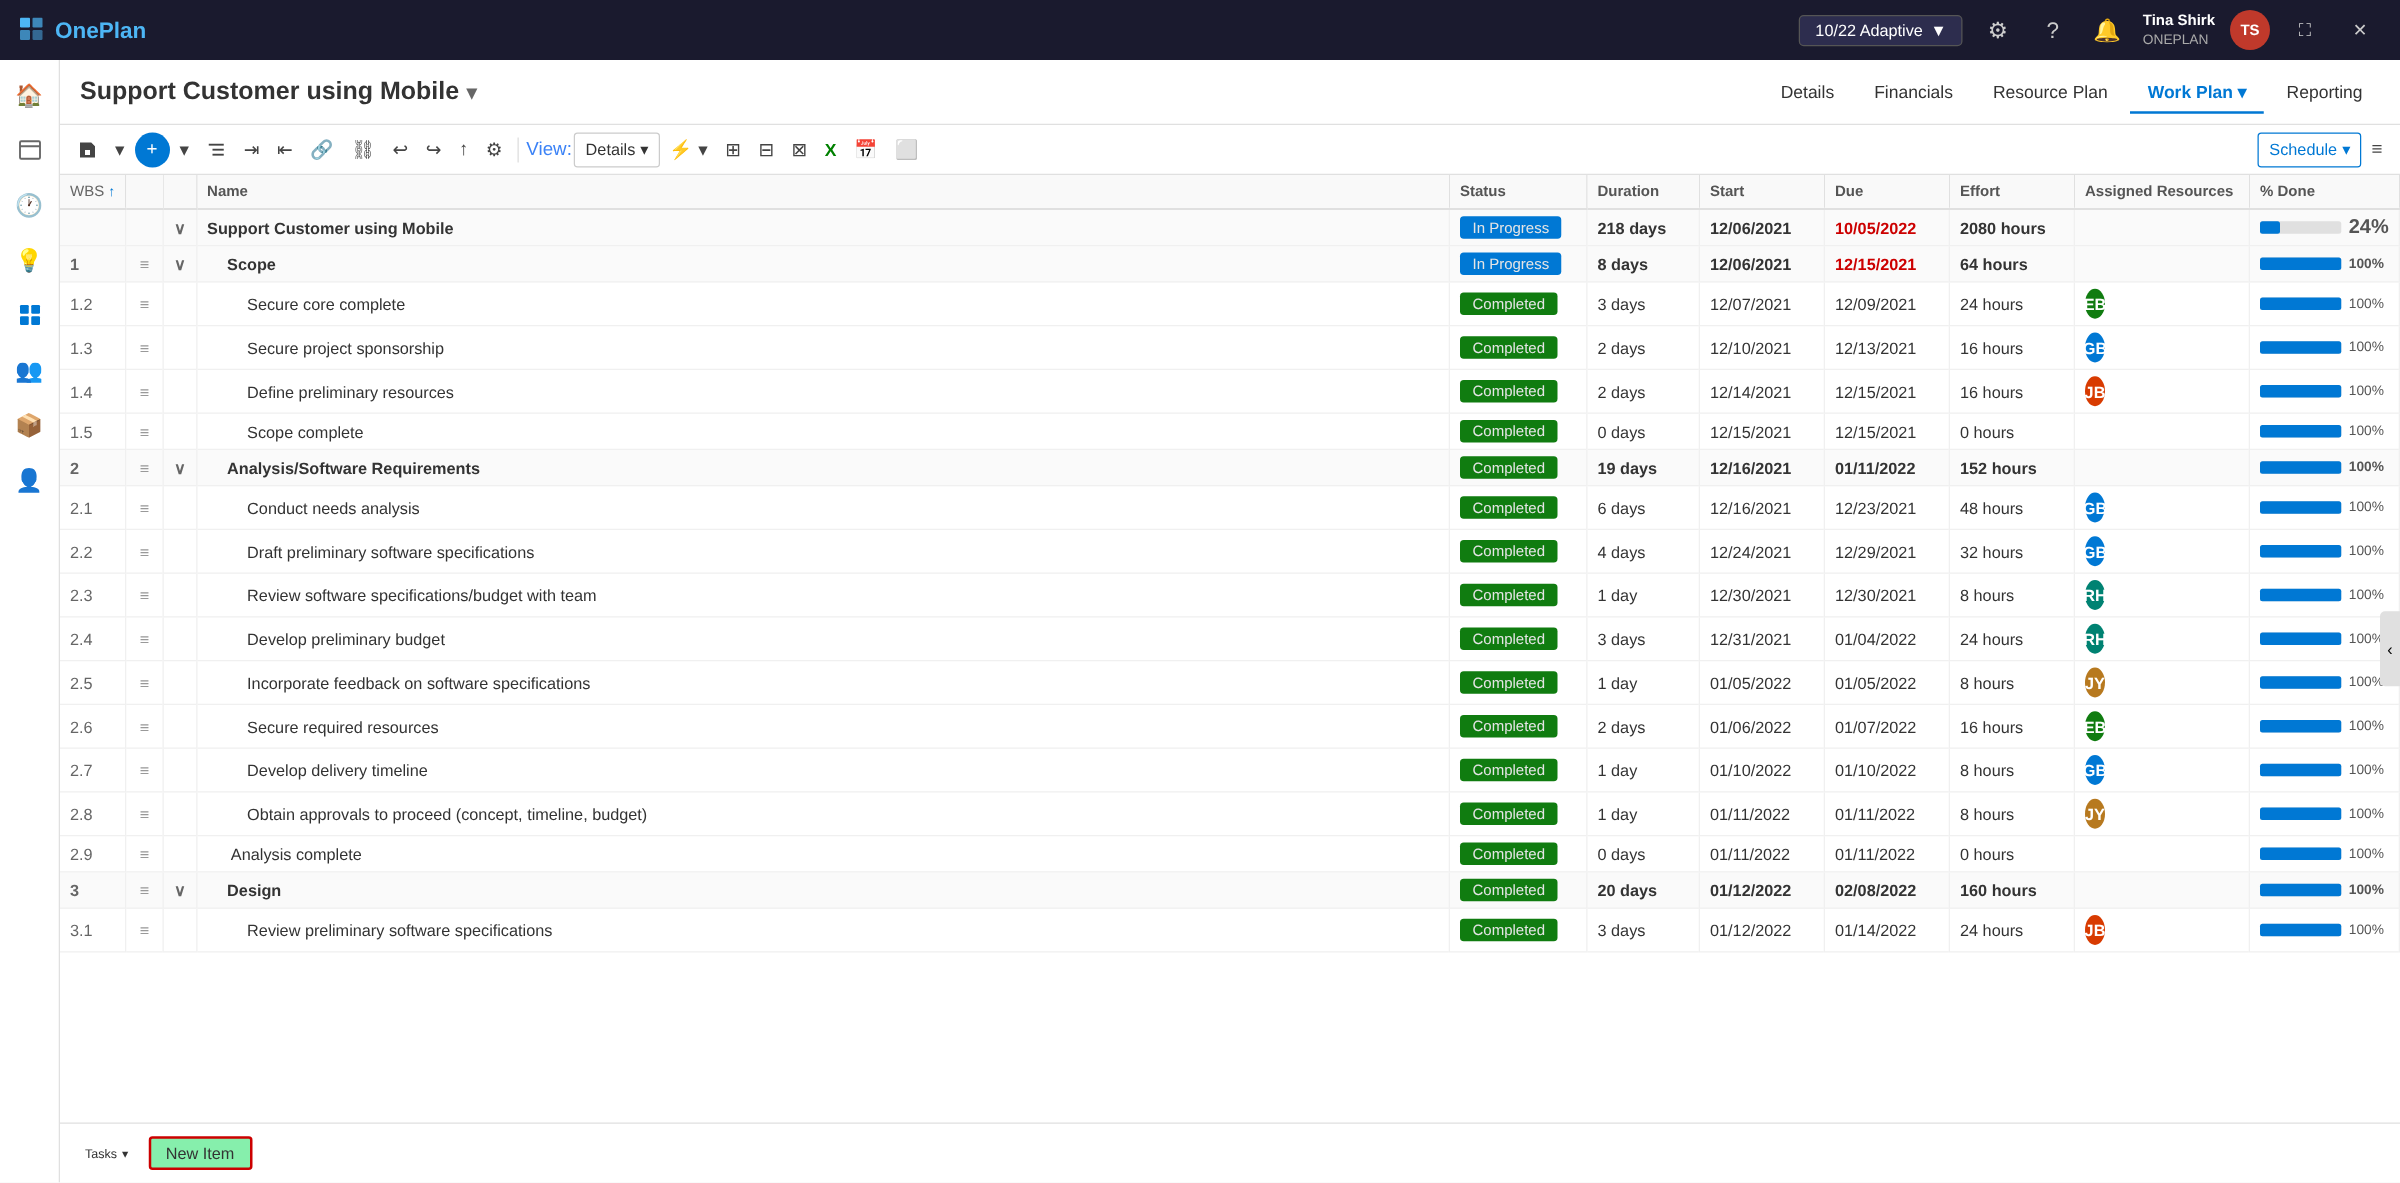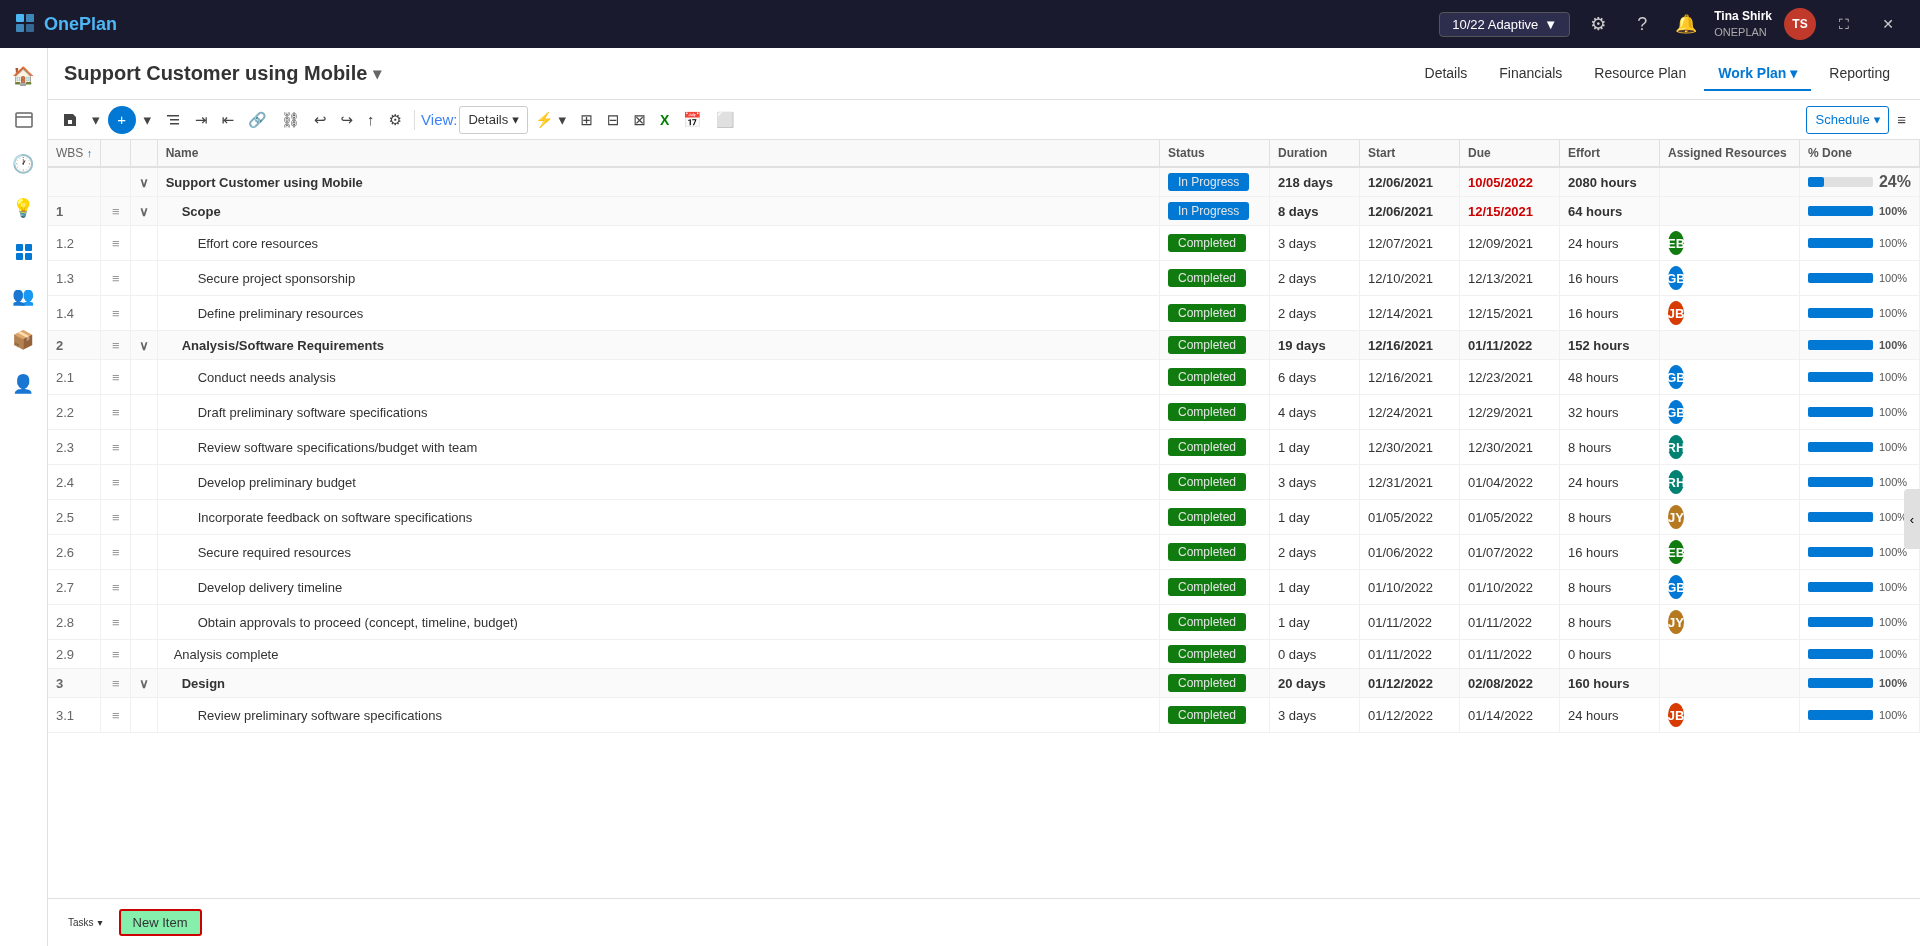--- a/index.html
+++ b/index.html
@@ -406,21 +406,21 @@
                     <div class="progress-fill" style="width: 100%;"></div>
                   </div>
                   <span style="font-size: 11px; color: rgb(85, 85, 85); min-width: 32px;">100%</span>
                 </div>
               </td>
             </tr>
             <tr>
               <td class="wbs-col">1.2</td>
               <td class="icon-col">≡</td>
               <td class="collapse-col"></td>
-              <td class="name-col" style="padding-left: 40px;">Effort core resources</td>
+              <td class="name-col" style="padding-left: 40px;">Secure core complete</td>
               <td class="status-col"><span class="status-badge status-completed">Completed</span></td>
               <td class="duration-col" style="font-weight: normal;">3 days</td>
               <td class="start-col">12/07/2021</td>
               <td class="due-col">12/09/2021</td>
               <td class="effort-col" style="font-weight: normal;">24 hours</td>
               <td class="resources-col"><span class="resource-avatar" style="background-color: rgb(16, 124, 16);">EB</span></td>
               <td class="done-col">
                 <div class="progress-bar-container">
                   <div class="progress-bar">
                     <div class="progress-fill" style="width: 100%;"></div>
@@ -462,20 +462,40 @@
               <td class="resources-col"><span class="resource-avatar" style="background-color: rgb(216, 59, 1);">JB</span></td>
               <td class="done-col">
                 <div class="progress-bar-container">
                   <div class="progress-bar">
                     <div class="progress-fill" style="width: 100%;"></div>
                   </div>
                   <span style="font-size: 11px; color: rgb(85, 85, 85); min-width: 32px;">100%</span>
                 </div>
               </td>
             </tr>
+            <tr>
+              <td class="wbs-col">1.5</td>
+              <td class="icon-col">≡</td>
+              <td class="collapse-col"></td>
+              <td class="name-col" style="padding-left: 40px;">Scope complete</td>
+              <td class="status-col"><span class="status-badge status-completed">Completed</span></td>
+              <td class="duration-col" style="font-weight: normal;">0 days</td>
+              <td class="start-col">12/15/2021</td>
+              <td class="due-col">12/15/2021</td>
+              <td class="effort-col" style="font-weight: normal;">0 hours</td>
+              <td class="resources-col"></td>
+              <td class="done-col">
+                <div class="progress-bar-container">
+                  <div class="progress-bar">
+                    <div class="progress-fill" style="width: 100%;"></div>
+                  </div>
+                  <span style="font-size: 11px; color: rgb(85, 85, 85); min-width: 32px;">100%</span>
+                </div>
+              </td>
+            </tr>
             <tr class="group-row">
               <td class="wbs-col">2</td>
               <td class="icon-col">≡</td>
               <td class="collapse-col">∨</td>
               <td class="name-col" style="padding-left: 24px;">Analysis/Software Requirements</td>
               <td class="status-col"><span class="status-badge status-completed">Completed</span></td>
               <td class="duration-col" style="font-weight: 600;">19 days</td>
               <td class="start-col">12/16/2021</td>
               <td class="due-col">01/11/2022</td>
               <td class="effort-col" style="font-weight: 600;">152 hours</td>
@@ -646,21 +666,21 @@
                     <div class="progress-fill" style="width: 100%;"></div>
                   </div>
                   <span style="font-size: 11px; color: rgb(85, 85, 85); min-width: 32px;">100%</span>
                 </div>
               </td>
             </tr>
             <tr>
               <td class="wbs-col">2.9</td>
               <td class="icon-col">≡</td>
               <td class="collapse-col"></td>
-              <td class="name-col" style="padding-left: 16px;">Analysis complete</td>
+              <td class="name-col" style="padding-left: 27px;">Analysis complete</td>
               <td class="status-col"><span class="status-badge status-completed">Completed</span></td>
               <td class="duration-col" style="font-weight: normal;">0 days</td>
               <td class="start-col">01/11/2022</td>
               <td class="due-col">01/11/2022</td>
               <td class="effort-col" style="font-weight: normal;">0 hours</td>
               <td class="resources-col"></td>
               <td class="done-col">
                 <div class="progress-bar-container">
                   <div class="progress-bar">
                     <div class="progress-fill" style="width: 100%;"></div>

